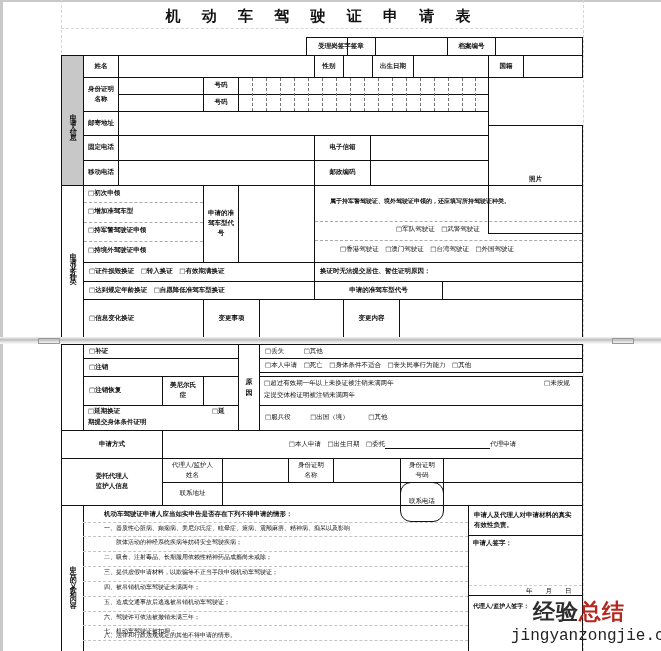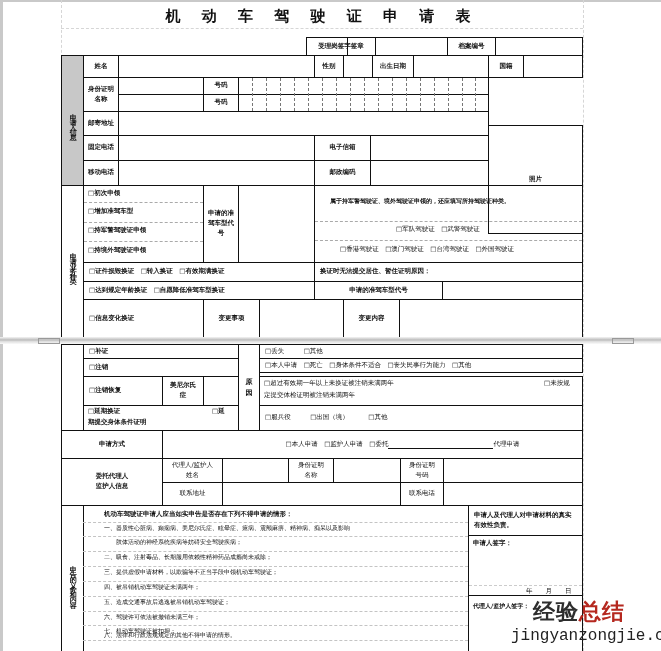--- a/index.html
+++ b/index.html
@@ -147,38 +147,38 @@
 <div class="abs c l n" style="left:259px;top:344px;width:324px;height:15px;">□丢失　　　□其他</div>
 <div class="abs c l n" style="left:259px;top:358px;width:324px;height:15px;">□本人申请　□死亡　□身体条件不适合　□丧失民事行为能力　□其他</div>
 <div class="abs c n" style="left:259px;top:376px;width:324px;height:30px;"></div>
 <div class="abs txt" style="left:264px;top:379px;">□超过有效期一年以上未换证被注销未满两年</div>
 <div class="abs txt" style="left:544px;top:379px;">□未按规</div>
 <div class="abs txt" style="left:264px;top:391px;">定提交体检证明被注销未满两年</div>
 <div class="abs c l n" style="left:259px;top:405px;width:324px;height:26px;">□服兵役　　　□出国（境）　　　□其他</div>
 
 <div class="abs c" style="left:61px;top:430px;width:102px;height:29px;">申请方式</div>
 <div class="abs c n" style="left:162px;top:430px;width:421px;height:29px;">
-  <span class="txt" style="margin-left:60px;">□本人申请　□监护人申请　□委托</span>
+  <span class="txt" style="margin-left:60px;">□本人申请　□出生日期　□委托</span>
     <span class="uline"></span>
     <span class="txt">代理申请</span>
 </div>
 
 <div class="abs c" style="left:61px;top:458px;width:102px;height:48px;flex-direction:column;">
   <span>委托代理人</span>
   <span>监护人信息</span>
 </div>
 <div class="abs c n" style="left:162px;top:458px;width:61px;height:25px;padding:0 8px;">代理人/监护人姓名</div>
 <div class="abs c" style="left:222px;top:458px;width:67px;height:25px;"></div>
 <div class="abs c n" style="left:288px;top:458px;width:46px;height:25px;padding:0 6px;">身份证明名称</div>
 <div class="abs c" style="left:333px;top:458px;width:68px;height:25px;"></div>
 <div class="abs c n" style="left:400px;top:458px;width:44px;height:25px;padding:0 6px;">身份证明号码</div>
 <div class="abs c" style="left:443px;top:458px;width:140px;height:25px;"></div>
 <div class="abs c n" style="left:162px;top:482px;width:61px;height:24px;">联系地址</div>
 <div class="abs c" style="left:222px;top:482px;width:179px;height:24px;"></div>
-<div class="abs c n" style="left:400px;top:482px;width:44px;height:24px;">联系电话</div>
+<div class="abs c n" style="left:400px;top:482px;width:44px;height:40px;border-radius:11px;">联系电话</div>
 <div class="abs c" style="left:443px;top:482px;width:140px;height:24px;"></div>
 
 <div class="abs c vtext" style="left:61px;top:505px;width:23px;height:150px;">申告的义务和内容</div>
 <div class="abs c" style="left:83px;top:505px;width:386px;height:150px;border-right:1px dashed #c4c4c4;"></div>
 <div class="abs txt bold" style="left:104px;top:510px;">机动车驾驶证申请人应当如实申告是否存在下列不得申请的情形：</div>
 <div class="abs note-line" style="top:522px;"></div>
 <div class="abs txt" style="left:104px;top:524px;font-size:6px;">一、器质性心脏病、癫痫病、美尼尔氏症、眩晕症、癔病、震颤麻痹、精神病、痴呆以及影响</div>
 <div class="abs note-line" style="top:536px;"></div>
 <div class="abs txt" style="left:116px;top:538px;font-size:6px;">肢体活动的神经系统疾病等妨碍安全驾驶疾病；</div>
 <div class="abs note-line" style="top:551px;"></div>

